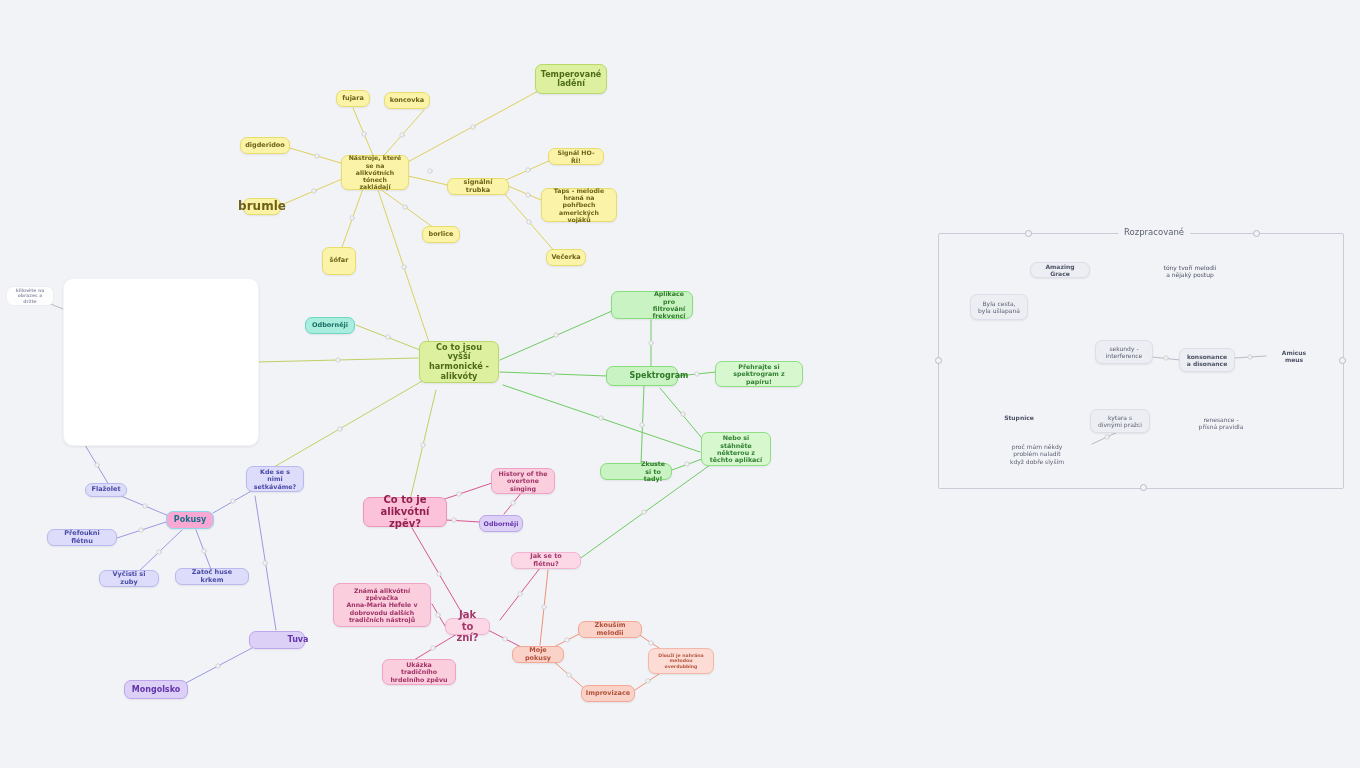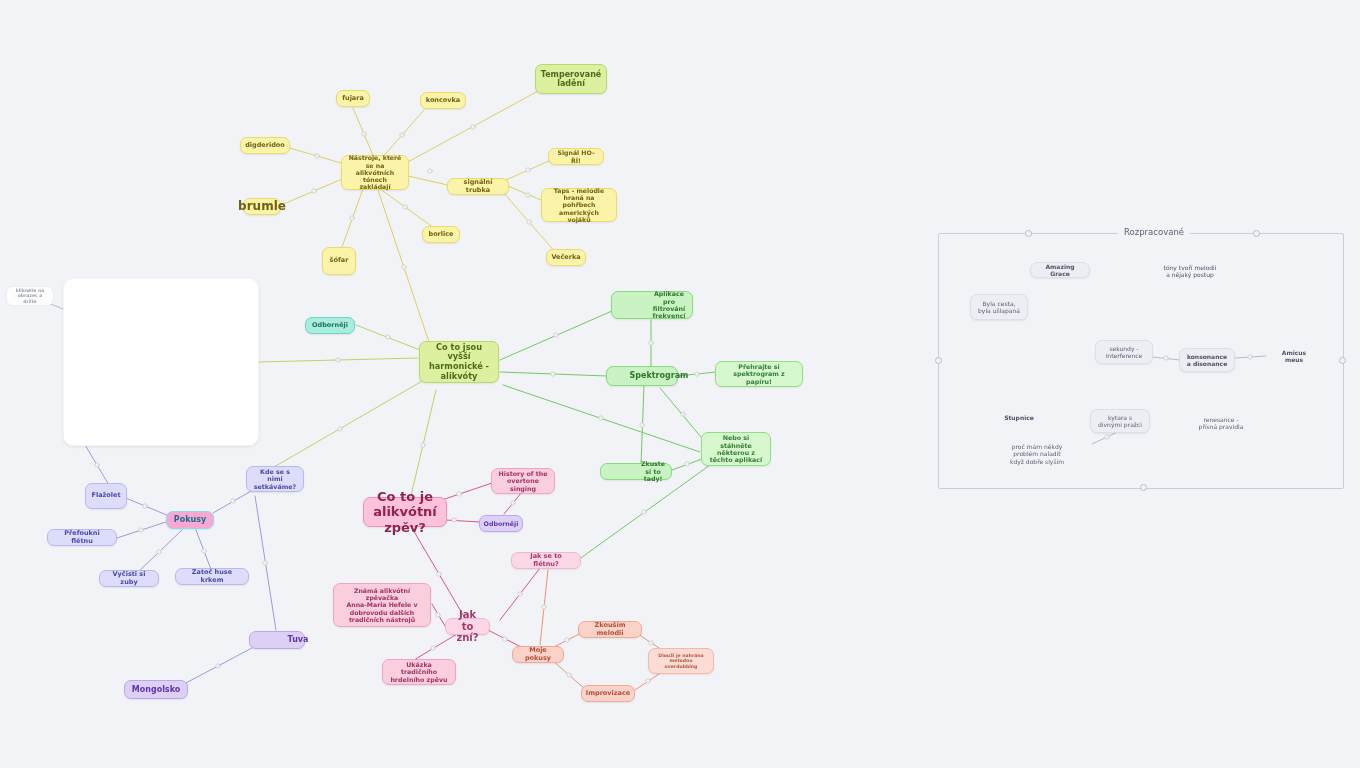--- a/index.html
+++ b/index.html
@@ -193,21 +193,21 @@
       </g>
     </g>
   </svg>
 
   <div class="node ghost" style="left:6px;top:286px;width:48px;height:20px;font-size:4.5px;">klikněte na
 obrazec a držte</div>
 
   <div class="imgbox" style="left:63px;top:278px;width:194px;height:166px;"></div>
 
   <div class="node yellow" style="left:336px;top:90px;width:34px;height:17px;font-size:6.5px;">fujara</div>
-  <div class="node yellow" style="left:420px;top:92px;width:46px;height:17px;font-size:6.5px;">koncovka</div>
+  <div class="node yellow" style="left:384px;top:92px;width:46px;height:17px;font-size:6.5px;">koncovka</div>
   <div class="node yellow" style="left:240px;top:137px;width:50px;height:17px;font-size:6.5px;">digderidoo</div>
   <div class="node yellow" style="left:243px;top:198px;width:38px;height:17px;font-size:12px;">brumle</div>
   <div class="node yellow" style="left:322px;top:247px;width:34px;height:28px;font-size:6.5px;">šófar</div>
   <div class="node yellow" style="left:422px;top:226px;width:38px;height:17px;font-size:6.5px;">borlice</div>
   <div class="node yellow" style="left:341px;top:155px;width:68px;height:35px;font-size:6.2px;">Nástroje, které
 se na alikvótních
 tónech zakládají</div>
   <div class="node green-core" style="left:535px;top:64px;width:72px;height:30px;font-size:8px;">Temperované
 ladění</div>
   <div class="node yellow" style="left:447px;top:178px;width:62px;height:17px;font-size:6.5px;">signální trubka</div>
@@ -225,21 +225,21 @@
   <div class="node green" style="left:611px;top:291px;width:82px;height:28px;font-size:6.3px;">Aplikace pro
 filtrování frekvencí</div>
   <div class="node green" style="left:606px;top:366px;width:72px;height:20px;font-size:8px;">Spektrogram</div>
   <div class="node green-lt" style="left:715px;top:361px;width:88px;height:26px;font-size:6.3px;">Přehrajte si
 spektrogram z papíru!</div>
   <div class="node green" style="left:600px;top:463px;width:72px;height:17px;font-size:6.3px;">Zkuste si to tady!</div>
   <div class="node green-lt" style="left:701px;top:432px;width:70px;height:34px;font-size:6.3px;">Nebo si stáhněte
 některou z
 těchto aplikací</div>
 
-  <div class="node pink-core" style="left:363px;top:497px;width:84px;height:30px;font-size:13px;">Co to je
+  <div class="node pink-core" style="left:363px;top:497px;width:84px;height:30px;font-size:10px;">Co to je
 alikvótní zpěv?</div>
   <div class="node pink" style="left:491px;top:468px;width:64px;height:26px;font-size:6.3px;">History of the
 overtone singing</div>
   <div class="node purple-deep" style="left:479px;top:515px;width:44px;height:17px;font-size:6.3px;">Odborněji</div>
   <div class="node pink-lt" style="left:511px;top:552px;width:70px;height:17px;font-size:6.5px;">Jak se to flétnu?</div>
   <div class="node pink-lt" style="left:445px;top:618px;width:45px;height:17px;font-size:10px;">Jak to zní?</div>
   <div class="node pink" style="left:333px;top:583px;width:98px;height:44px;font-size:6.2px;">Známá alikvótní zpěvačka
 Anna-Maria Hefele v
 dobrovodu dalších
 tradičních nástrojů</div>
@@ -248,21 +248,21 @@
 
   <div class="node salmon" style="left:512px;top:646px;width:52px;height:17px;font-size:6.5px;">Moje pokusy</div>
   <div class="node salmon" style="left:578px;top:621px;width:64px;height:17px;font-size:6.5px;">Zkouším melodii</div>
   <div class="node salmon" style="left:581px;top:685px;width:54px;height:17px;font-size:6.5px;">Improvizace</div>
   <div class="node salmon-lt" style="left:648px;top:648px;width:66px;height:26px;font-size:4.6px;">Dlouží je nahrána
 metodou overdubbing</div>
 
   <div class="node purple" style="left:246px;top:466px;width:58px;height:26px;font-size:6.3px;">Kde se s nimi
 setkáváme?</div>
   <div class="node blue" style="left:166px;top:511px;width:48px;height:18px;font-size:8px;">Pokusy</div>
-  <div class="node purple" style="left:85px;top:483px;width:42px;height:26px;font-size:6.5px;">Flažolet</div>
+  <div class="node purple" style="left:85px;top:483px;width:42px;height:14px;font-size:6.5px;">Flažolet</div>
   <div class="node purple" style="left:47px;top:529px;width:70px;height:17px;font-size:6.5px;">Přefoukni flétnu</div>
   <div class="node purple" style="left:99px;top:570px;width:60px;height:17px;font-size:6.5px;">Vyčisti si zuby</div>
   <div class="node purple" style="left:175px;top:568px;width:74px;height:17px;font-size:6.5px;">Zatoč huse krkem</div>
   <div class="node purple-deep" style="left:249px;top:631px;width:54px;height:18px;font-size:8px;padding-left:48px;">Tuva</div>
   <div class="node purple-deep" style="left:124px;top:680px;width:64px;height:19px;font-size:8px;">Mongolsko</div>
 
   <div class="frame" style="left:938px;top:233px;width:404px;height:254px;"></div>
   <div class="frame-title" style="left:1118px;top:227px;">Rozpracované</div>
   <div class="handle" style="left:1025px;top:230px;"></div>
   <div class="handle" style="left:1253px;top:230px;"></div>

